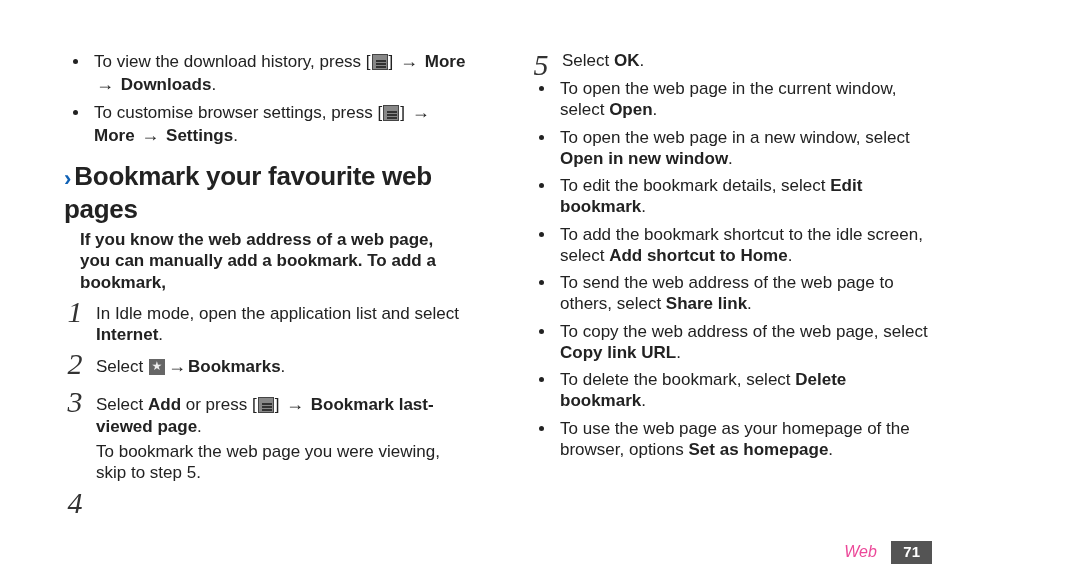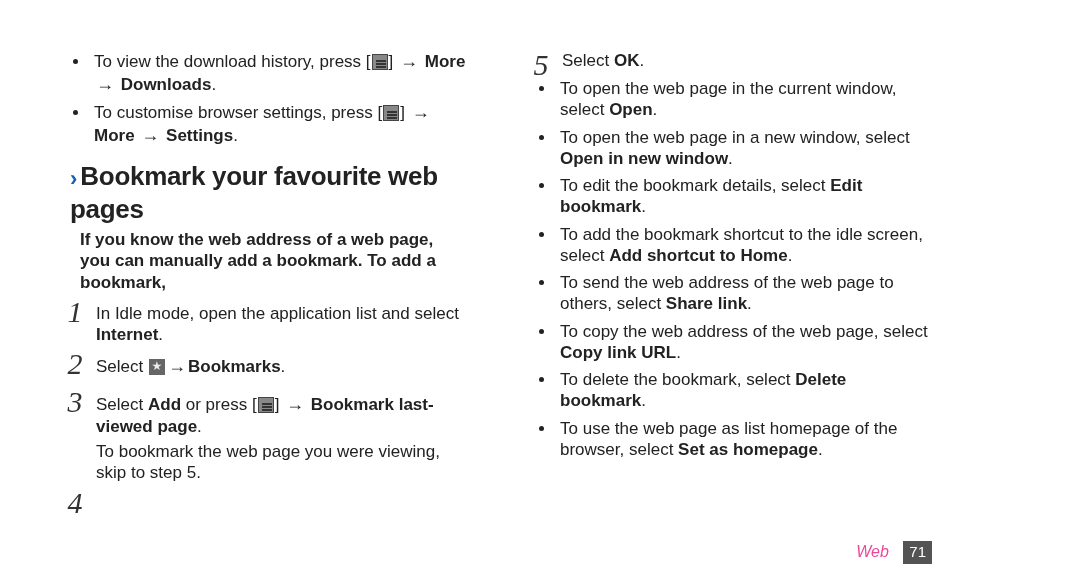--- a/index.html
+++ b/index.html
@@ -30,21 +30,21 @@
     vertical-align: -1px;
     font-size: 22px;
     color: #0f61b5;
     font-weight: 900;
     letter-spacing: -1px;
     margin-right: 4px;
   }
   h2 {
     font-size: 26px;
     font-weight: 700;
-    margin: 14px 0 4px 10px;
+    margin: 14px 0 4px 4px;
     letter-spacing: -0.3px;
   }
   p { margin: 0 0 10px 0; }
   .bullets {
     margin: 0 0 6px 0;
     padding: 0 0 0 30px;
   }
   .bullets li {
     margin-bottom: 6px;
     list-style-type: disc;
@@ -117,22 +117,22 @@
   }
   .footer .section-name {
     font-style: italic;
     margin-right: 10px;
     color: #ec4899;
   }
   .footer .pagebox {
     display: inline-block;
     background: #545454;
     color: #fff;
-    padding: 2px 6px;
-    font-weight: 400;
+    padding: 2px 12px;
+    font-weight: 700;
     font-size: 15px;
     text-align: center;
   }
   
   .no-break { break-inside: avoid; }
   .para-intro-unindent { margin: 0 0 8px 0; font-weight: bold; }
 </style>
 </head>
 <body>
 
@@ -178,20 +178,20 @@
 
 
   <ul class="bullets">
     <li class="no-break"><span>To open the web page in the current window, select </span><span class="bold">Open</span><span>.</span></li>
     <li class="no-break"><span>To open the web page in a new window, select </span><span class="bold">Open in new window</span><span>.</span></li>
     <li class="no-break"><span>To edit the bookmark details, select </span><span class="bold">Edit bookmark</span><span>.</span></li>
     <li class="no-break"><span>To add the bookmark shortcut to the idle screen, select </span><span class="bold">Add shortcut to Home</span><span>.</span></li>
     <li class="no-break"><span>To send the web address of the web page to others, select </span><span class="bold">Share link</span><span>.</span></li>
     <li class="no-break"><span>To copy the web address of the web page, select </span><span class="bold">Copy link URL</span><span>.</span></li>
     <li class="no-break"><span>To delete the bookmark, select </span><span class="bold">Delete bookmark</span><span>.</span></li>
-    <li class="no-break"><span>To use the web page as list homepage of the browser, select </span><span class="bold">Set as homepage</span><span>.</span></li>
+    <li class="no-break"><span>To use the web page as your homepage of the browser, options </span><span class="bold">Set as homepage</span><span>.</span></li>
   </ul>
 
   <div class="footer">
     <span class="section-name">Web</span>
     <span class="pagebox">71</span>
   </div>
 </div>
 
 </body></html>

